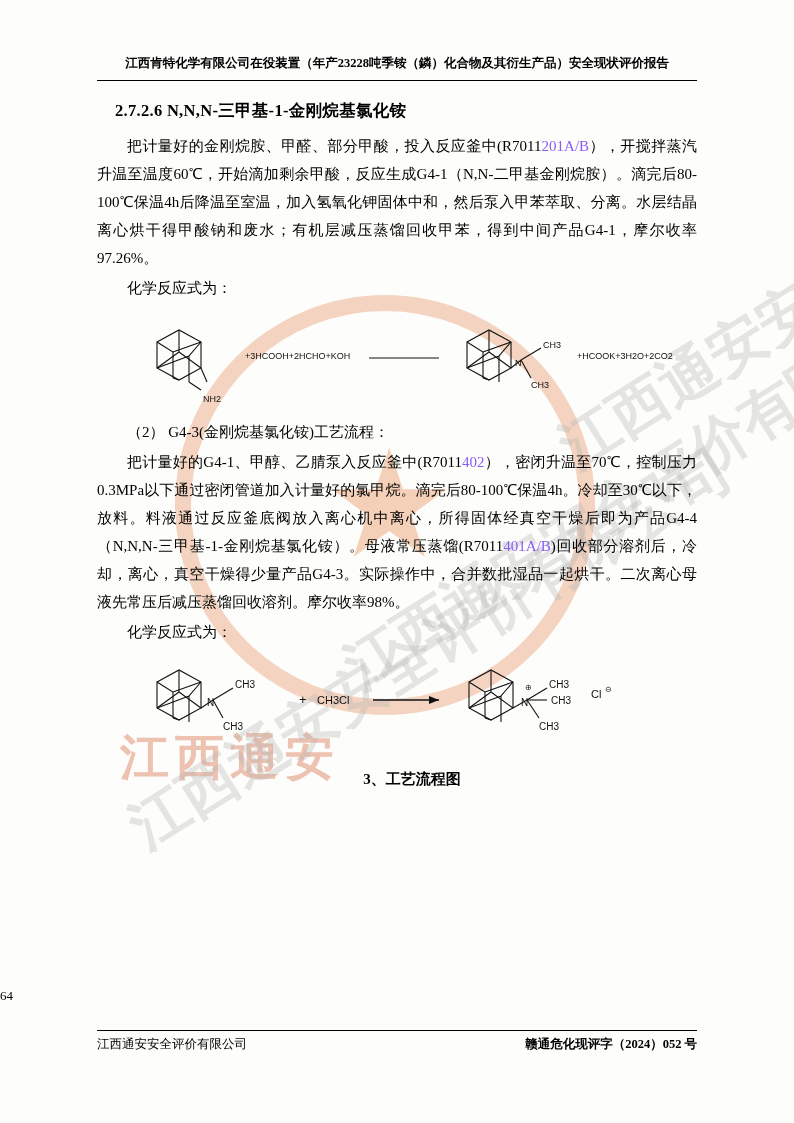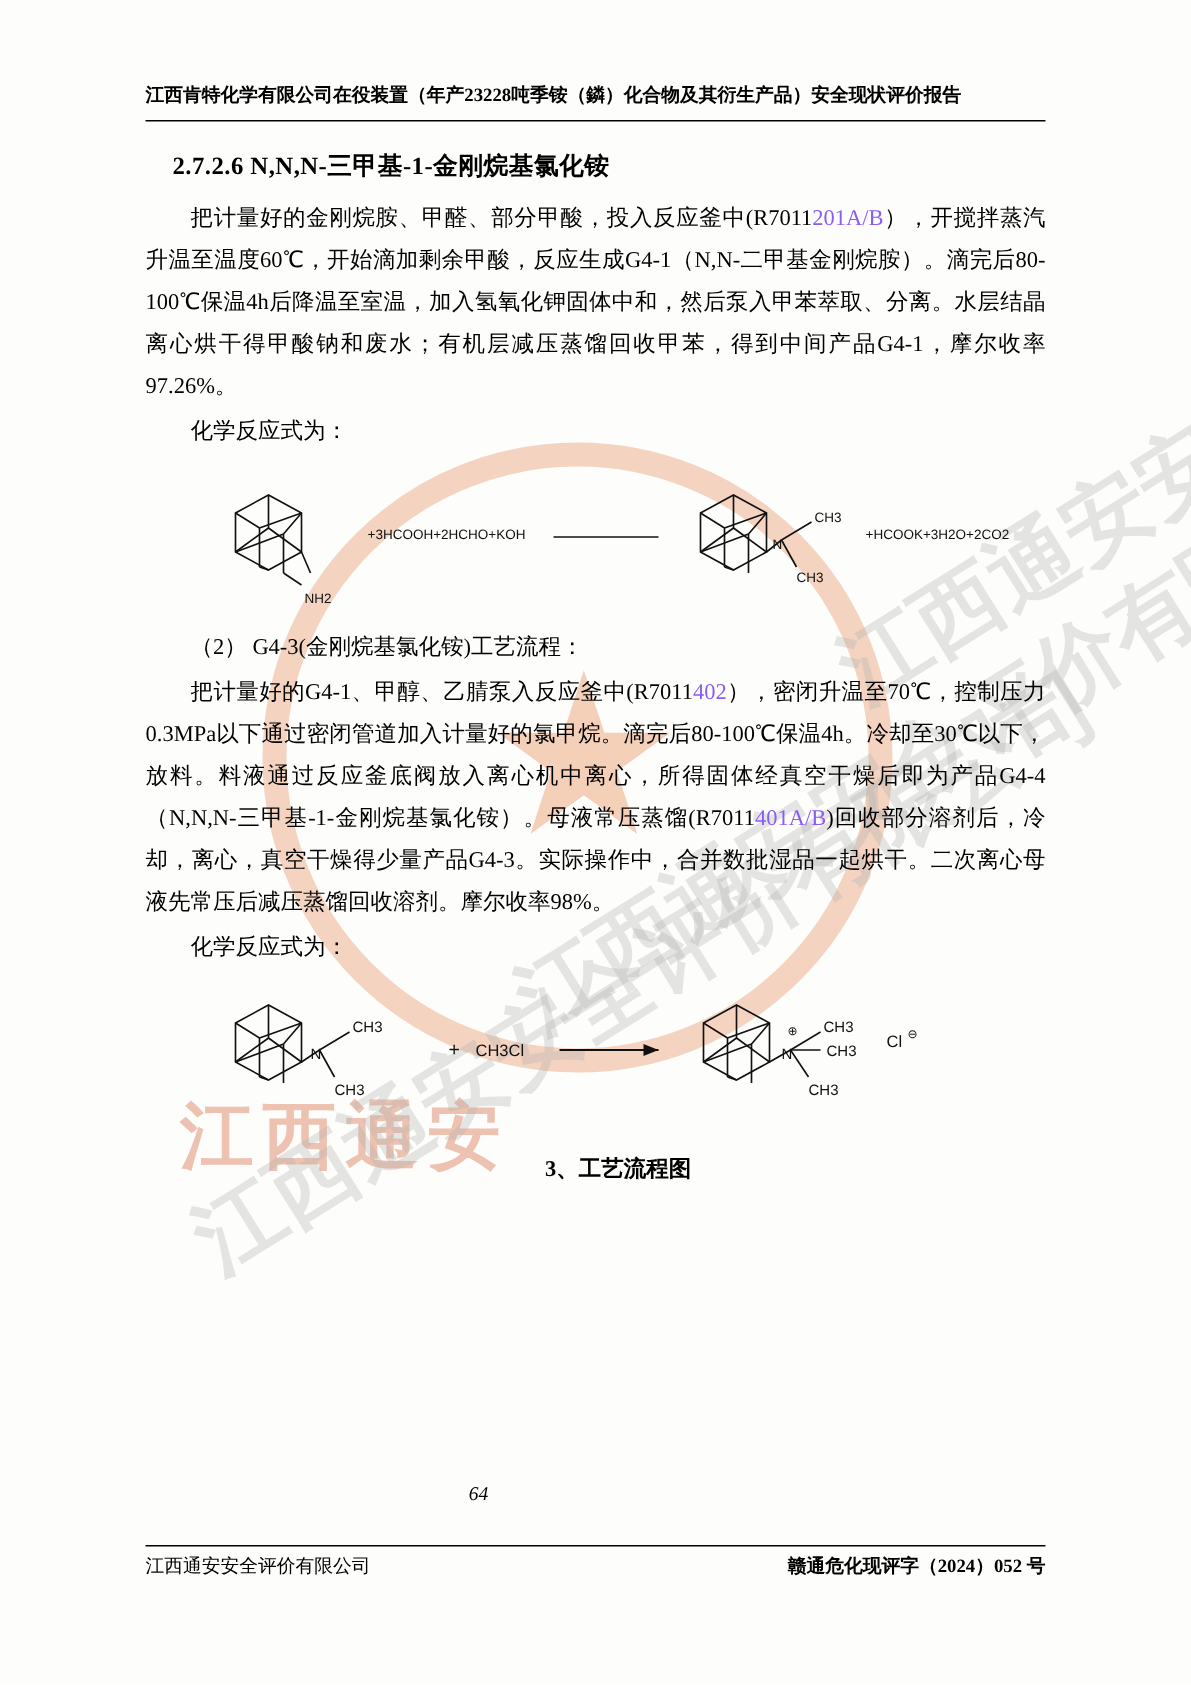--- a/index.html
+++ b/index.html
@@ -79,21 +79,21 @@
   .wm-d1 { left: 115px; top: 800px; }
   .wm-d2 { left: 330px; top: 640px; }
   .wm-d3 { left: 545px; top: 420px; }
 
   
   .header {
     position: absolute;
     left: 97px;
     top: 55px;
     width: 600px;
-    text-align: left;
+    text-align: center;
     font-size: 12.5px;
     font-weight: bold;
     font-family: "Liberation Serif", serif;
     letter-spacing: 0px;
     z-index: 4;
   }
   .header-rule {
     position: absolute;
     left: 97px;
     top: 80px;
@@ -143,25 +143,24 @@
     height: 100px;
   }
   .chem-figure.second { height: 100px; }
   .chem-svg { display: block; margin: 0 auto; }
 
   
   .page-number {
     position: absolute;
     left: 0; top: 988px;
     width: 638px;
-    text-align: center;
+    text-align: left;
     font-size: 13px;
     font-family: "Liberation Serif", serif;
     z-index: 4;
-    font-style: italic;
   }
   .footer-rule {
     position: absolute;
     left: 97px;
     top: 1030px;
     width: 600px;
     border-bottom: 1px solid #000;
     z-index: 4;
   }
   .footer {

